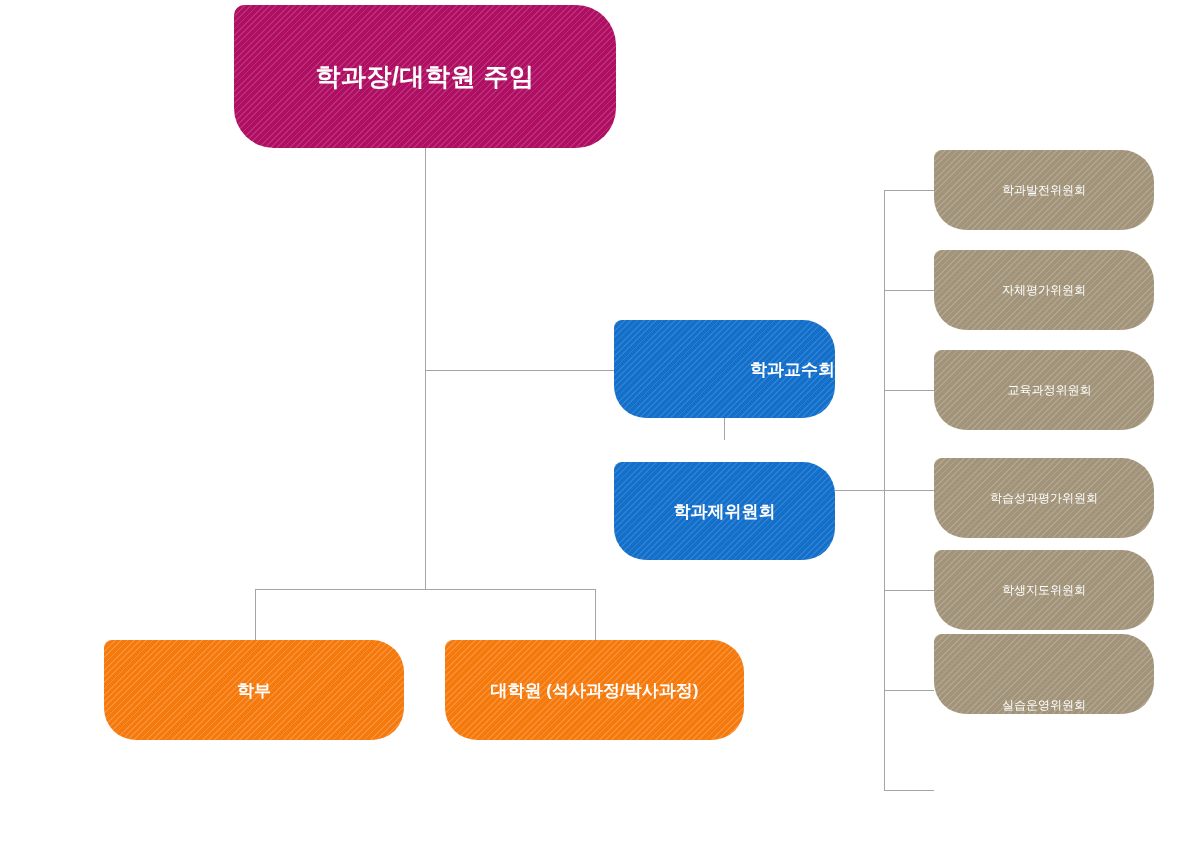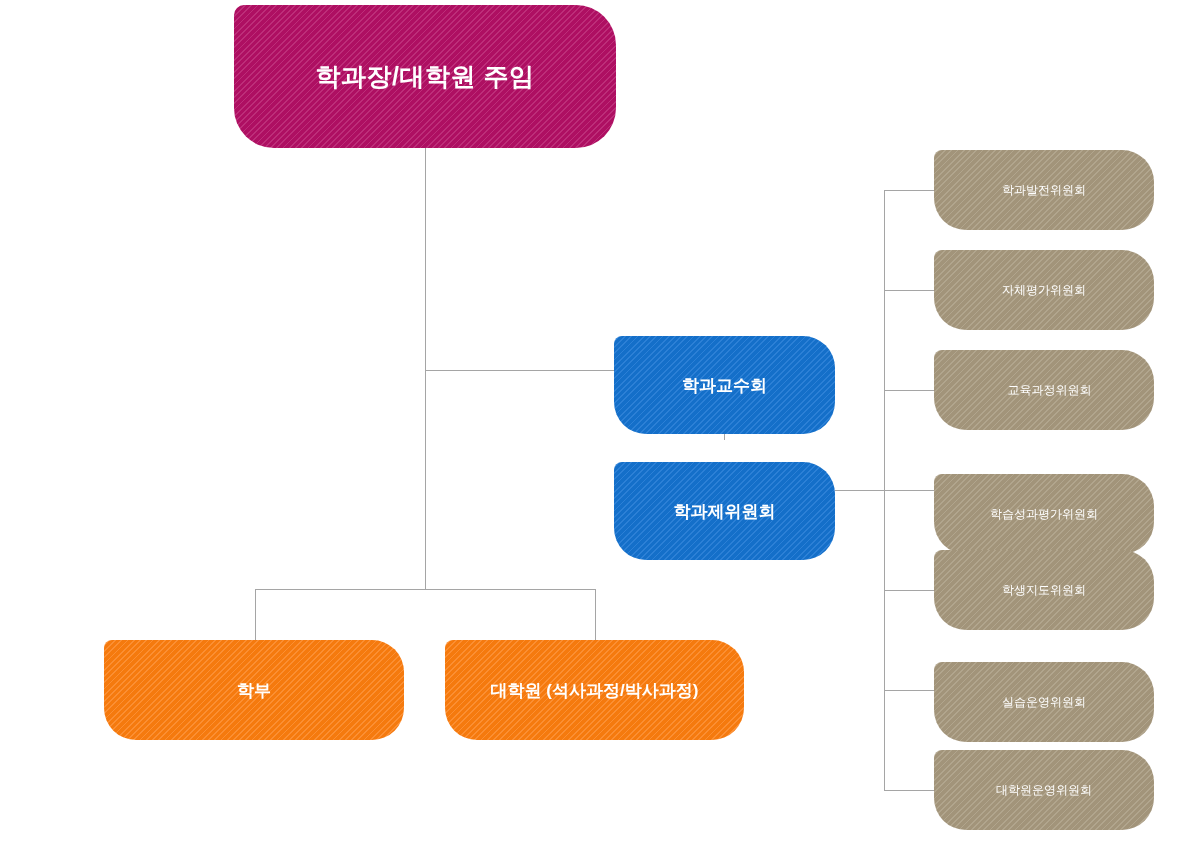--- a/index.html
+++ b/index.html
@@ -30,21 +30,21 @@
     font-weight: 700;
     letter-spacing: 0.5px;
   }
   .node-blue {
     left: 585px; width: 221px; height: 98px;
     border-radius: 8px 32px 32px 32px;
     background: repeating-linear-gradient(135deg, #146fc9 0px, #146fc9 3.2px, #2c80d6 3.2px, #2c80d6 4.4px);
     font-size: 17px;
     font-weight: 600;
   }
-  .node-blue1 { top: 336px; }
+  .node-blue1 { top: 320px; justify-content: flex-end; }
   .node-blue2 { top: 462px; }
   .node-orange {
     top: 640px; height: 100px;
     border-radius: 8px 32px 32px 32px;
     background: repeating-linear-gradient(135deg, #f57a0e 0px, #f57a0e 3.2px, #fb8f33 3.2px, #fb8f33 4.4px);
     font-size: 17px;
     font-weight: 600;
   }
   .node-orange1 { left: 75px; width: 300px; }
   .node-orange2 { left: 416px; width: 299px; text-align: right; }
@@ -103,26 +103,23 @@
 
   <div class="node node-tan" style="top:150px;">
     <span>학과발전위원회</span>
   </div>
   <div class="node node-tan" style="top:250px;">
     <span>자체평가위원회</span>
   </div>
   <div class="node node-tan" style="top:350px;padding-left:11px;">
     <span>교육과정위원회</span>
   </div>
-  <div class="node node-tan" style="top:474px;">
+  <div class="node node-tan" style="top:458px;">
     <span>학습성과평가위원회</span>
   </div>
   <div class="node node-tan" style="top:550px;">
     <span>학생지도위원회</span>
   </div>
-  <div class="node node-tan" style="top:662px;">
+  <div class="node node-tan" style="top:634px;align-items:flex-end;">
     <span>실습운영위원회</span>
-  </div>
-  <div class="node node-tan" style="top:750px;">
-    <span>대학원운영위원회</span>
   </div>
 
 </div>
 
 </body></html>

